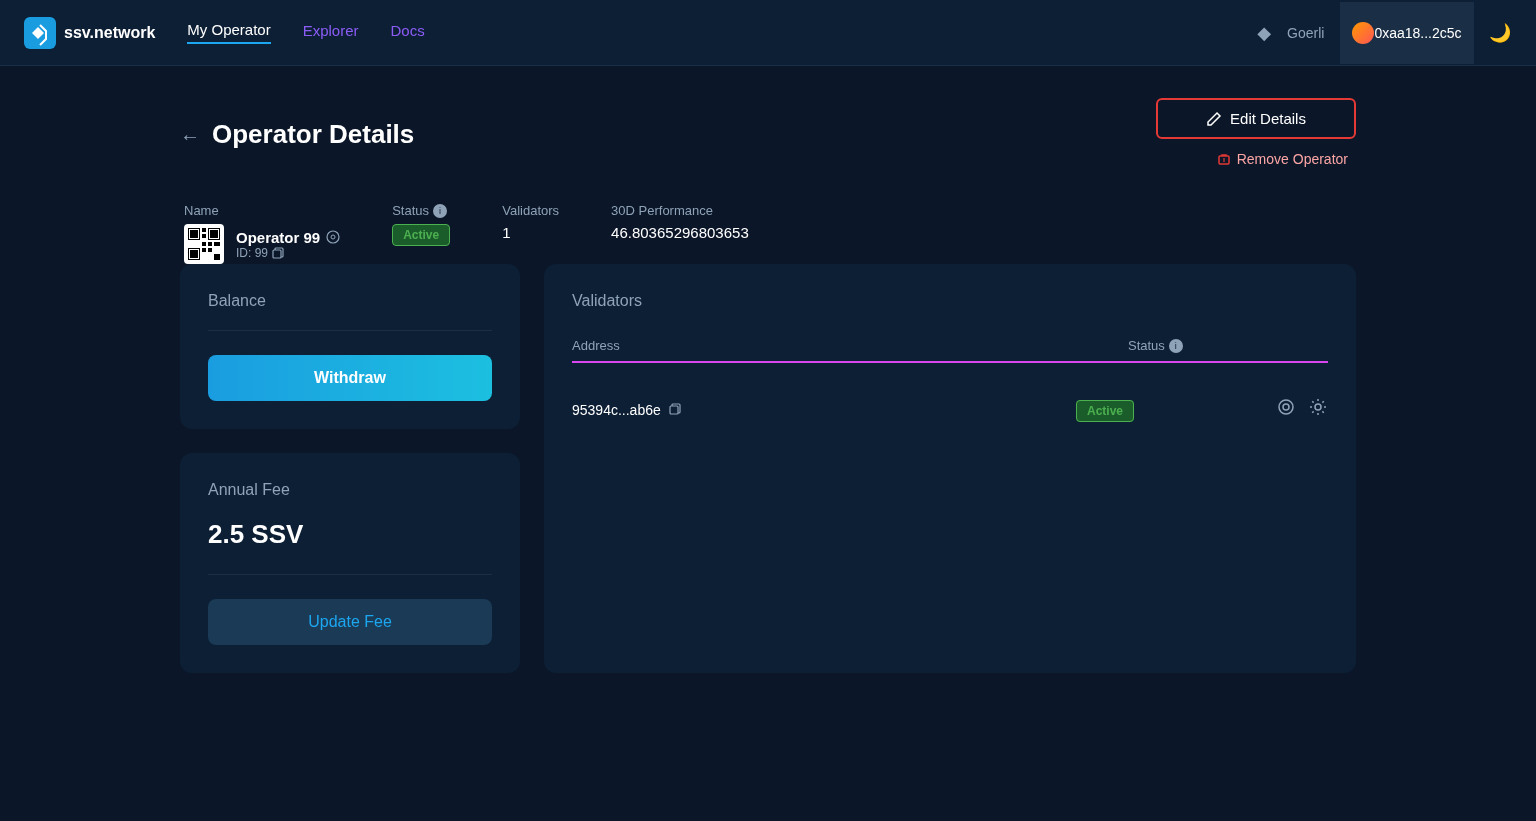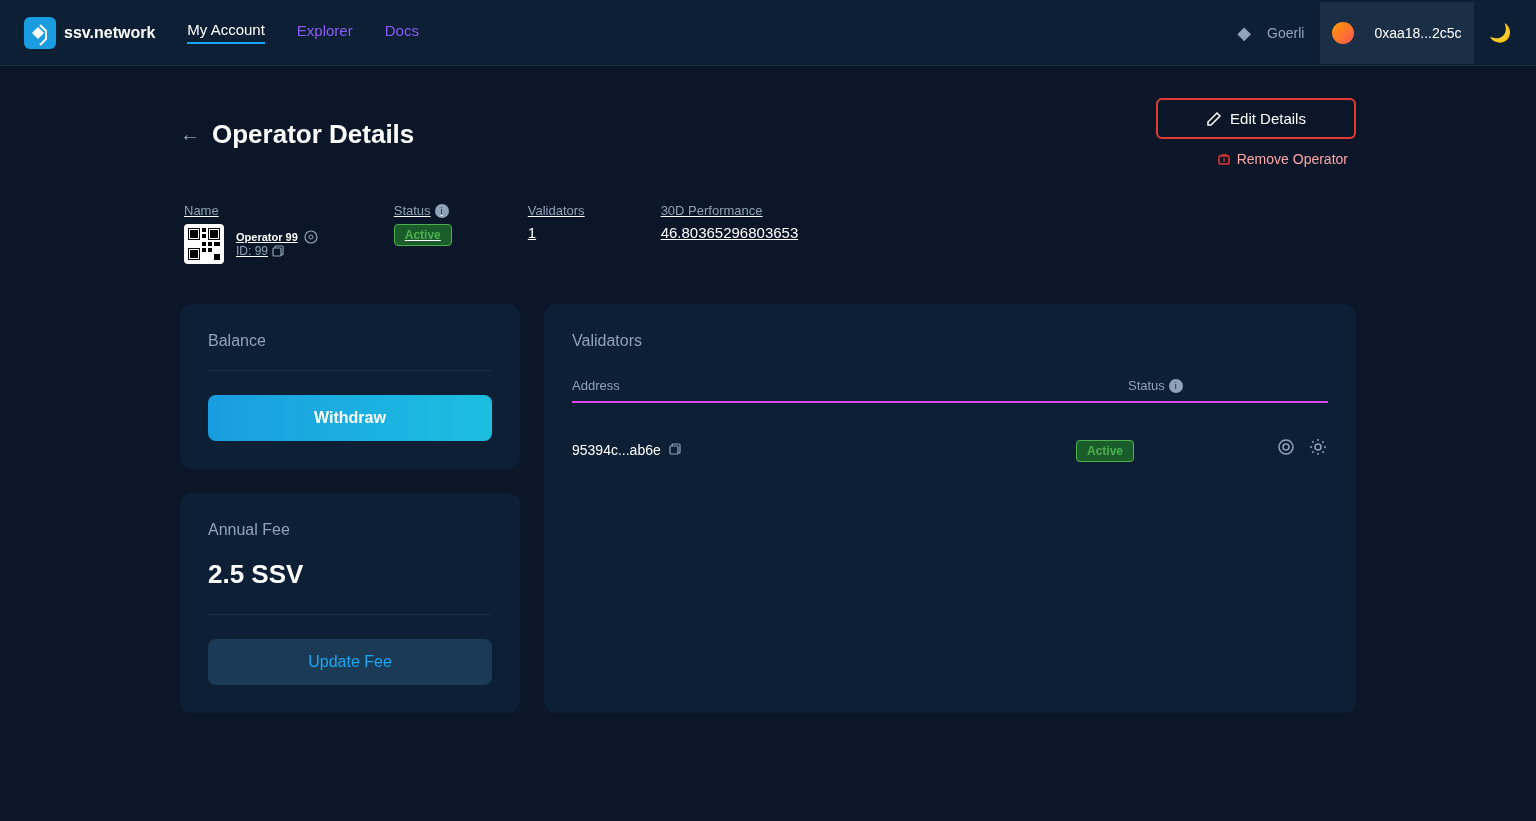--- a/index.html
+++ b/index.html
@@ -61,21 +61,21 @@
       color: #8fa3b8;
       font-size: 18px;
     }
     .network-badge {
       color: #8fa3b8;
       font-size: 14px;
     }
     .wallet-badge {
       display: flex;
       align-items: center;
-      gap: 20px;
+      gap: 0;
       background-color: #1a2e45;
       border-radius: 0;
       padding: 20px 12px;
       cursor: pointer;
     }
     .wallet-avatar {
       width: 22px;
       height: 22px;
       border-radius: 50%;
       background: linear-gradient(135deg, #f90, #f55);
@@ -146,24 +146,22 @@
       color: #fca5a5;
       font-size: 14px;
       cursor: pointer;
       padding: 4px 8px;
     }
 
     
     .operator-info-row {
       display: flex;
       align-items: flex-start;
-      gap: 76px;
-      margin-bottom: 40px;
+      gap: 52px;
       padding-left: 4px;
-      text-decoration: underline;
     }
     .info-col {
       display: flex;
       flex-direction: column;
       gap: 6px;
     }
     .info-label {
       color: #8fa3b8;
       font-size: 13px;
     }
@@ -199,21 +197,21 @@
       align-items: center;
       justify-content: center;
       font-size: 9px;
       color: #000;
     }
     .operator-name-details {
       display: flex;
       flex-direction: column;
     }
     .operator-name {
-      font-size: 11px;
+      font-size: 15px;
       font-weight: 600;
       color: #ffffff;
       display: flex;
       align-items: center;
       gap: 6px;
     }
     .operator-id {
       font-size: 12px;
       color: #8fa3b8;
       display: flex;
@@ -349,21 +347,21 @@
 <nav class="navbar">
   <div class="navbar-logo">
     <svg class="logo-icon" viewBox="0 0 32 32" fill="none">
       <rect width="32" height="32" rx="6" fill="#1a9de0"></rect>
       <path d="M8 16 L14 10 L20 16 L14 22 Z" fill="white"></path>
       <path d="M16 8 L22 14 L22 22 L16 28" stroke="white" stroke-width="2" fill="none"></path>
     </svg>
     <span class="logo-text">ssv.network</span>
   </div>
   <div class="nav-links">
-    <a class="nav-link active">My Account</a>
+    <a class="nav-link active">My Operator</a>
     <a class="nav-link">Explorer</a>
     <a class="nav-link">Docs</a>
   </div>
   <div class="navbar-right">
     <span class="eth-icon">◆</span>
     <span class="network-badge">Goerli</span>
     <div class="wallet-badge">
       <div class="wallet-avatar"></div>
       <span class="wallet-address">0xaa18...2c5c</span>
     </div>

